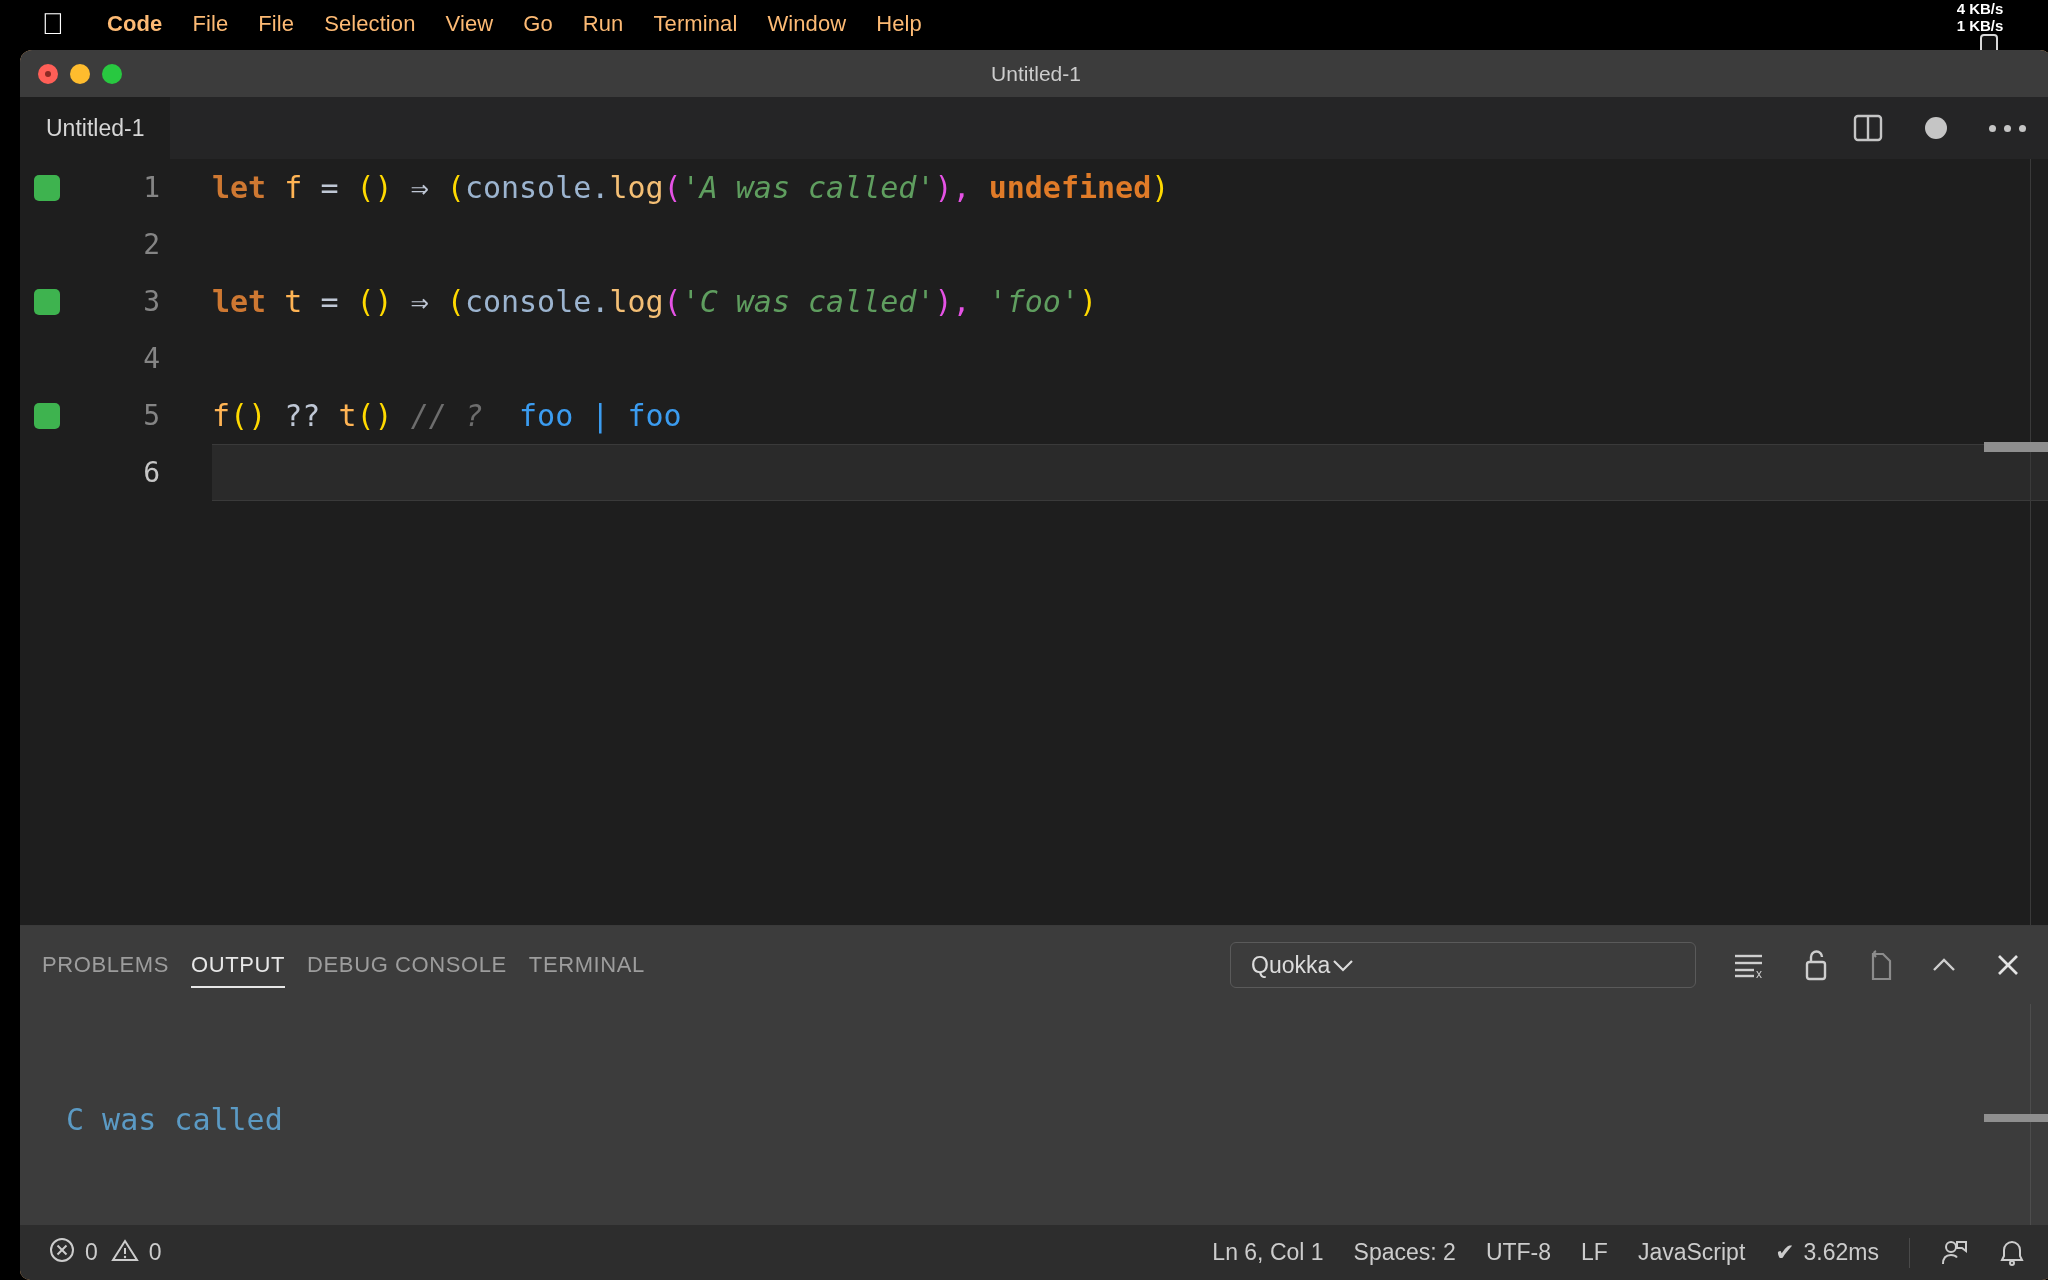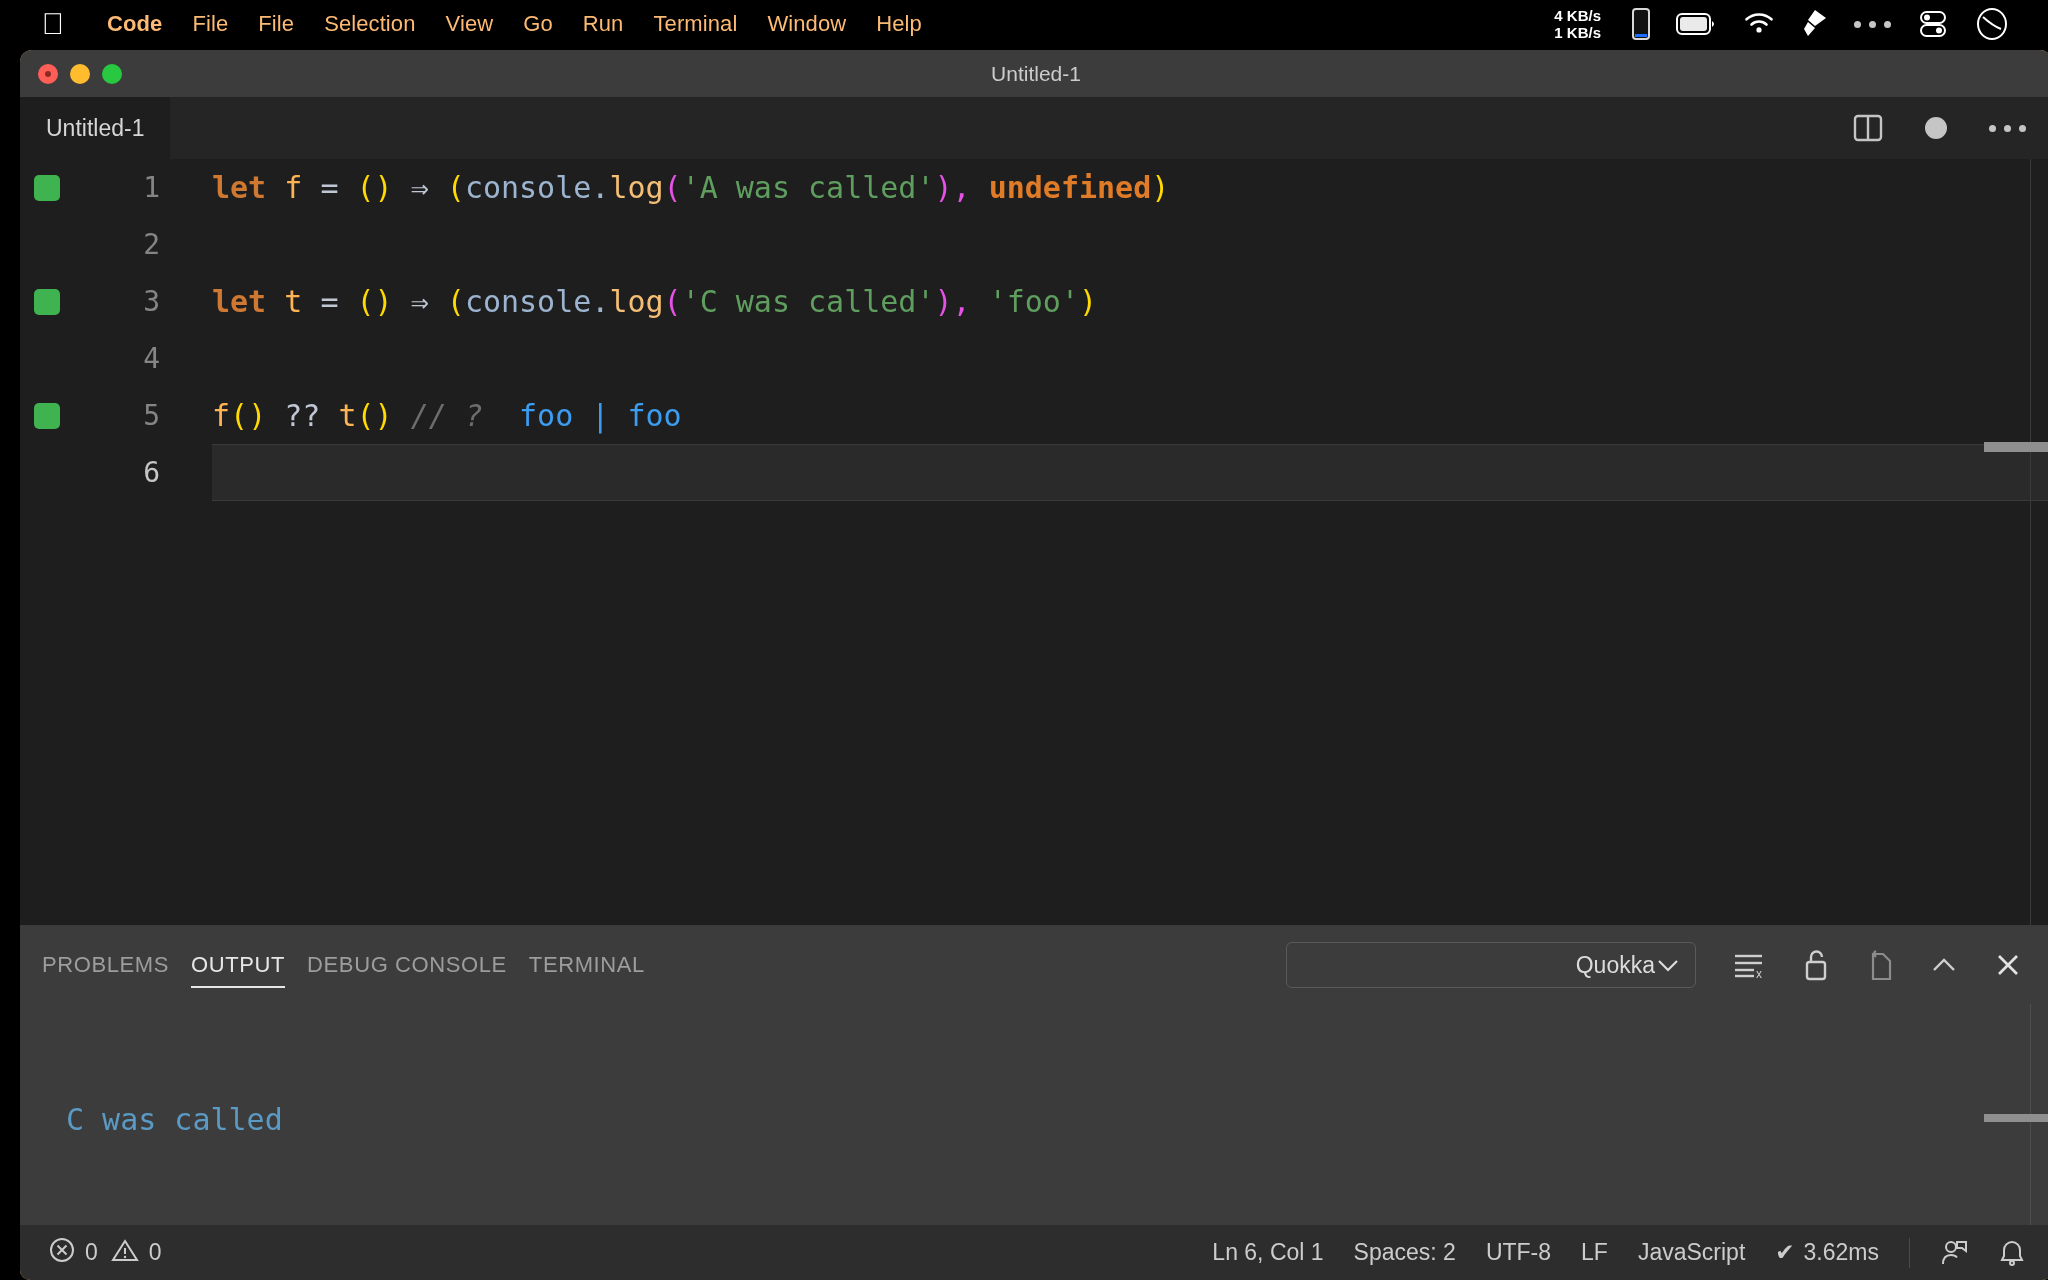--- a/index.html
+++ b/index.html
@@ -23,21 +23,21 @@
     display:flex; align-items:center; justify-content:center;
     font-size:30px; line-height:1; color:#fff;
   }
   .mb-item {
     font-size:22px; color:#fdba74; padding:0 15px; white-space:nowrap;
     letter-spacing:0.1px;
   }
   .mb-item.bold { font-weight:bold; }
   .mb-right {
     position:absolute; right:0; top:0; height:48px;
-    display:flex; align-items:center; padding-right:26px;
+    display:flex; align-items:center; padding-right:26px;flex-direction:column;
   }
   .netspeed {
     font-size:15px; line-height:17px; text-align:right; color:#fff;
     margin-right:18px; font-weight:bold;
   }
   .tray-icon { margin:0 13px; display:flex; align-items:center; justify-content:center; color:#fff; }
 
   
   .vswindow {
     position:absolute; left:20px; top:50px; width:2032px; height:1230px;
@@ -106,21 +106,21 @@
     margin-left:52px; font-size:30px; white-space:pre; position:relative; z-index:2;
     letter-spacing:0px;
   }
   .kw       { color:#ce7832; font-weight:bold; }   
   .varname  { color:#ffb454; }                     
   .op       { color:#bfc7d5; }                     
   .paren1   { color:#ffd900; }
   .paren2   { color:#e552e5; }
   .obj      { color:#9cb4cf; }                     
   .fn       { color:#f4bf75; }                     
-  .str      { color:#5f9e5f; }                     
+  .str      { color:#5f9e5f;font-style:italic; }                     
   .undef    { color:#e07b28; font-weight:bold; }
   .punct    { color:#e552e5; }
   .qcomment { color:#6d6d6d; font-style:italic; }
   .qval     { color:#3b9cf0; }
   .qbar     { color:#3b9cf0; }
 
   
   .ed-scroll-track {
     position:absolute; right:0; top:0; bottom:0; width:22px; background:transparent;
     border-left:1px solid #3a3a3a;
@@ -144,23 +144,23 @@
     display:flex; align-items:center;
   }
   .p-tab.active { color:#e7e7e7; }
   .p-tab.active::after {
     content:""; position:absolute; left:0; right:0; bottom:16px; height:2px; background:#e7e7e7;
   }
   .panel-right {
     position:absolute; right:30px; top:0; height:78px; display:flex; align-items:center; gap:36px;
   }
   .q-select {
-    width:410px; height:46px; border:1px solid #5a5a5a; border-radius:6px;
+    width:466px; height:46px; border:1px solid #5a5a5a; border-radius:6px;
     background:#3c3c3c; display:flex; align-items:center;
-    padding:0 14px 0 20px; color:#dcdcdc; font-size:23px; justify-content:flex-end;
+    padding:0 14px 0 20px; color:#dcdcdc; font-size:23px; justify-content:flex-start;
   }
   .p-icon { color:#cfcfcf; display:flex; align-items:center; }
 
   .panel-body {
     flex:1 1 auto; background:#3c3c3c; position:relative; overflow:hidden;
   }
   .out-line {
     font-family:"DejaVu Sans Mono","Liberation Mono",monospace;
     font-size:30px; color:#5b9ac4; padding-left:46px;
   }

